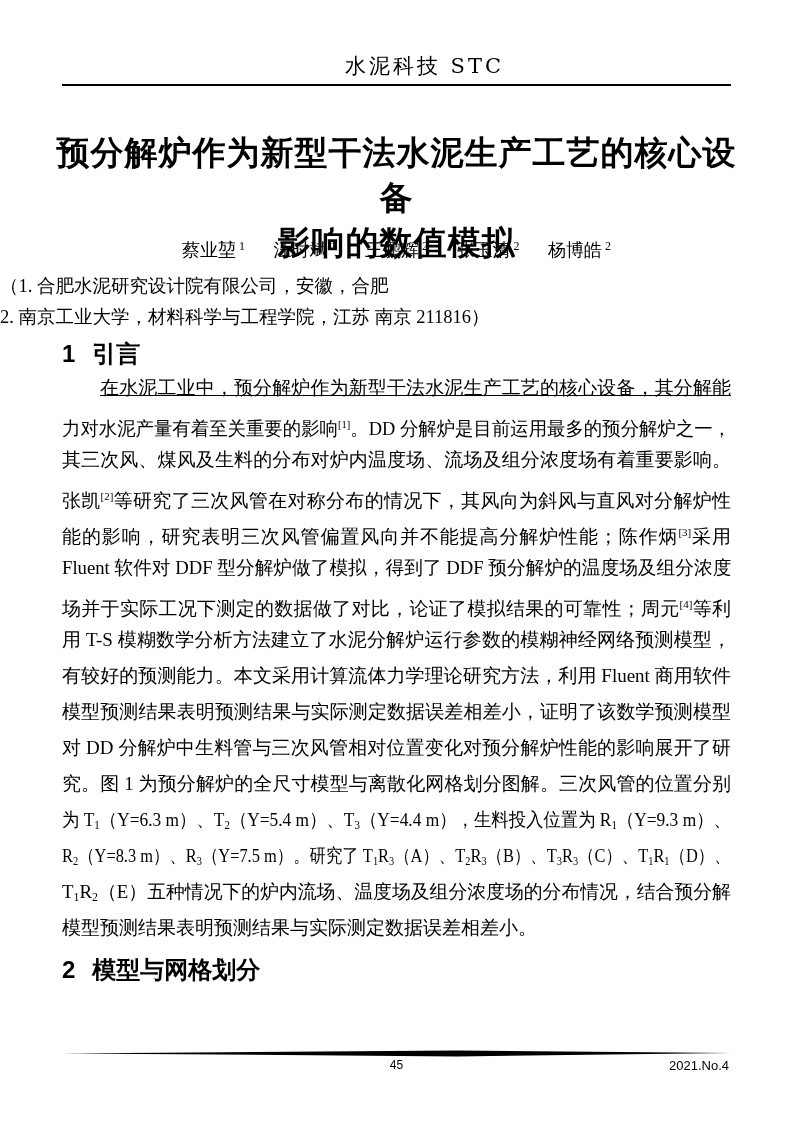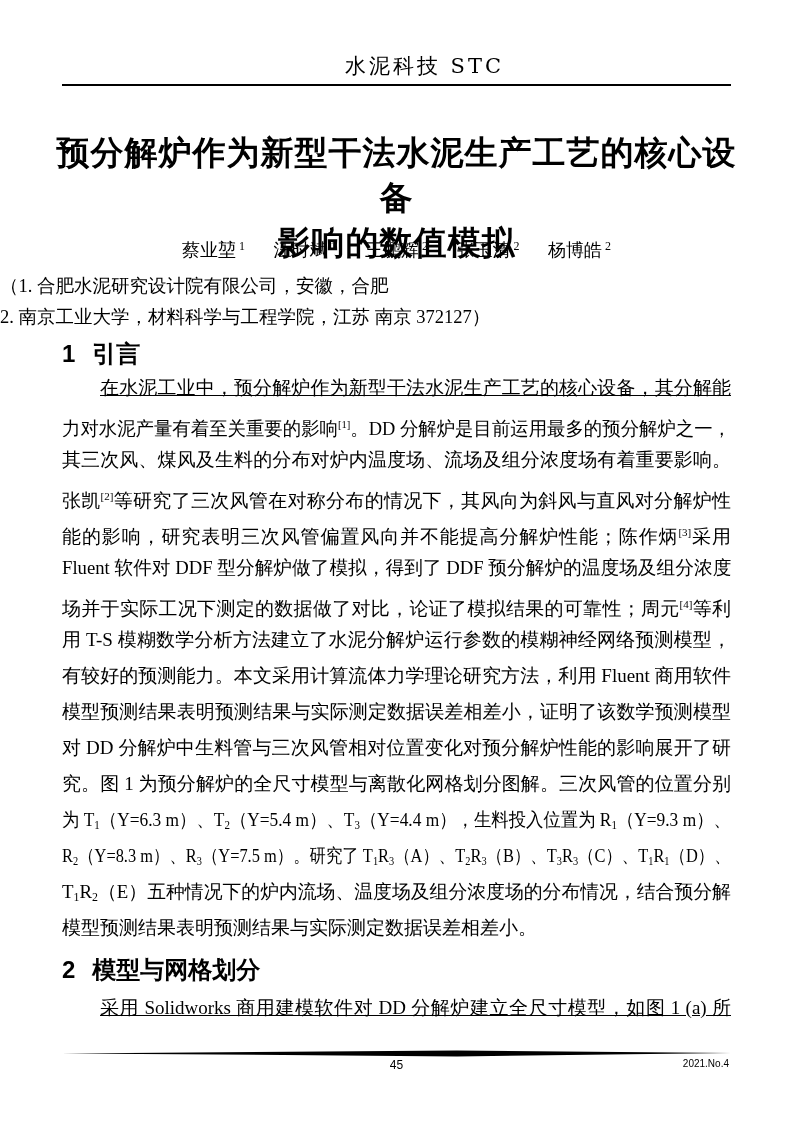--- a/index.html
+++ b/index.html
@@ -36,21 +36,21 @@
   .line.indent{text-indent:38px;text-decoration:underline;}
   .line sup{font-size:11px;vertical-align:7px;letter-spacing:0;}
   .line sub{font-size:12px;vertical-align:-3px;letter-spacing:0;}
   .footer-rule{position:absolute;top:1050px;left:62px;}
   .footer-page{
     position:absolute;top:1058px;left:62px;width:669px;text-align:center;
     font-size:12px;font-family:"Liberation Sans","DejaVu Sans",sans-serif;
   }
   .footer-issue{
     position:absolute;top:1058px;right:64px;
-    font-size:10px;font-family:"Liberation Sans","DejaVu Sans",sans-serif;margin-left:48px;
+    font-size:13px;font-family:"Liberation Sans","DejaVu Sans",sans-serif;margin-left:48px;
   }
 </style>
 </head>
 <body>
 
 <div class="page">
 
   <div class="journal">水泥科技 STC</div>
   <div class="header-rule"></div>
 
@@ -62,21 +62,21 @@
   <div class="authors">
     <span class="author"><span>蔡业堃</span><sup>1</sup></span>
     <span class="author"><span>汪时斌</span><sup>1</sup></span>
     <span class="author"><span>王鹏辉</span><sup>2</sup></span>
     <span class="author"><span>张玉清</span><sup>2</sup></span>
     <span class="author"><span>杨博皓</span><sup>2</sup></span>
   </div>
 
   <div class="affils">
     <div>（1. 合肥水泥研究设计院有限公司，安徽，合肥</div>
-    <div>2. 南京工业大学，材料科学与工程学院，江苏 南京 372127）</div>
+    <div>2. 南京工业大学，材料科学与工程学院，江苏 南京 211816）</div>
   </div>
 
   <div class="section-heading" id="sec1-heading">
     <span class="sec-num">1</span><span>引言</span>
   </div>
 
   <div class="para" id="para1">
       <div class="line indent stretch" style="">在水泥工业中，预分解炉作为新型干法水泥生产工艺的核心设备，其分解能</div>
       <div class="line stretch" style="white-space: nowrap; transform-origin: left center; transform: scaleX(0.968162);">力对水泥产量有着至关重要的影响<sup>[1]</sup>。DD 分解炉是目前运用最多的预分解炉之一，</div>
       <div class="line stretch" style="">其三次风、煤风及生料的分布对炉内温度场、流场及组分浓度场有着重要影响。</div>
@@ -92,23 +92,20 @@
       <div class="line stretch" style="white-space: nowrap; transform-origin: left center; transform: scaleX(0.913934);">为 T<sub>1</sub>（Y=6.3 m）、T<sub>2</sub>（Y=5.4 m）、T<sub>3</sub>（Y=4.4 m），生料投入位置为 R<sub>1</sub>（Y=9.3 m）、</div>
       <div class="line stretch" style="white-space: nowrap; transform-origin: left center; transform: scaleX(0.863226);">R<sub>2</sub>（Y=8.3 m）、R<sub>3</sub>（Y=7.5 m）。研究了 T<sub>1</sub>R<sub>3</sub>（A）、T<sub>2</sub>R<sub>3</sub>（B）、T<sub>3</sub>R<sub>3</sub>（C）、T<sub>1</sub>R<sub>1</sub>（D）、</div>
       <div class="line stretch" style="white-space: nowrap; transform-origin: left center; transform: scaleX(0.991111);">T<sub>1</sub>R<sub>2</sub>（E）五种情况下的炉内流场、温度场及组分浓度场的分布情况，结合预分解</div>
       <div class="line" style="">模型预测结果表明预测结果与实际测定数据误差相差小。</div>
     </div>
 
   <div class="section-heading" id="sec2-heading">
     <span class="sec-num">2</span><span>模型与网格划分</span>
   </div>
 
-  <div class="para" id="para2">
-      <div class="line indent stretch" style="">采用 Solidworks 商用建模软件对 DD 分解炉建立全尺寸模型，如图 1 (a) 所</div>
-    </div>
 
   <svg class="footer-rule" width="669" height="7" viewBox="0 0 669 7" aria-hidden="true">
     <polygon points="0,3.4 395,0.4 669,3.1 395,6.4" fill="#000"></polygon>
   </svg>
   <div class="footer-page">45</div>
   <div class="footer-issue">2021.No.4</div>
 
 </div>
 
 </body></html>

